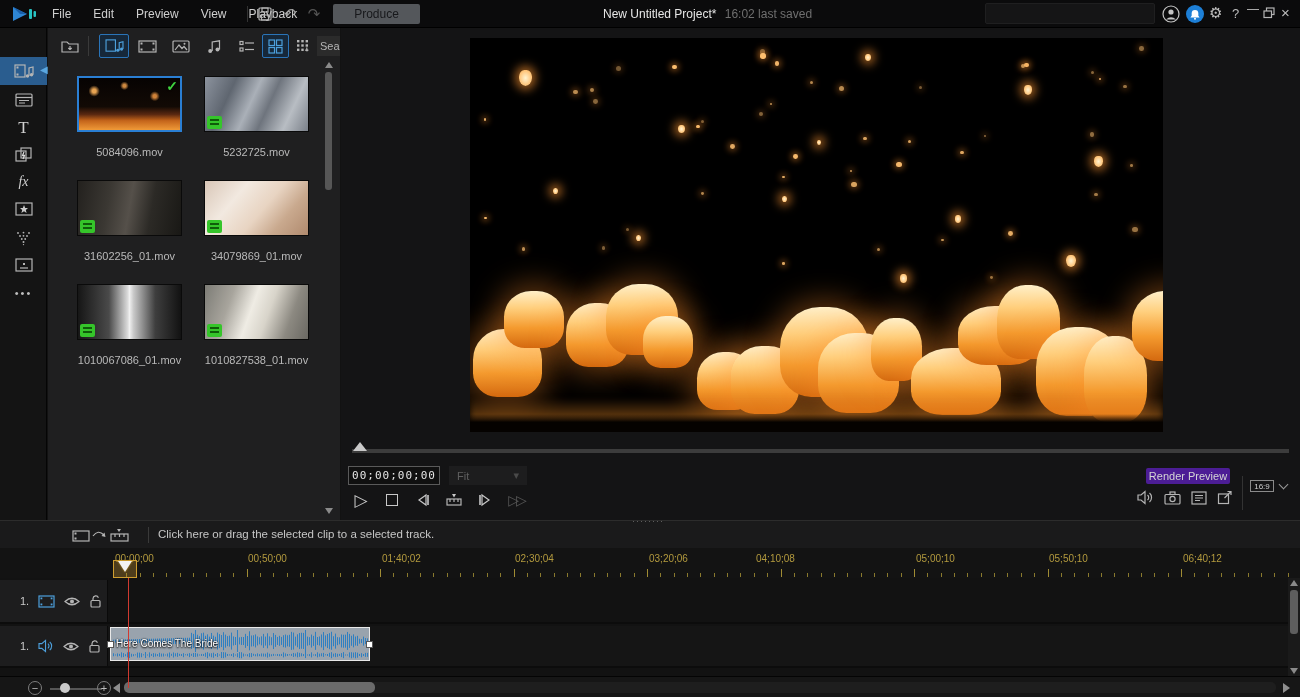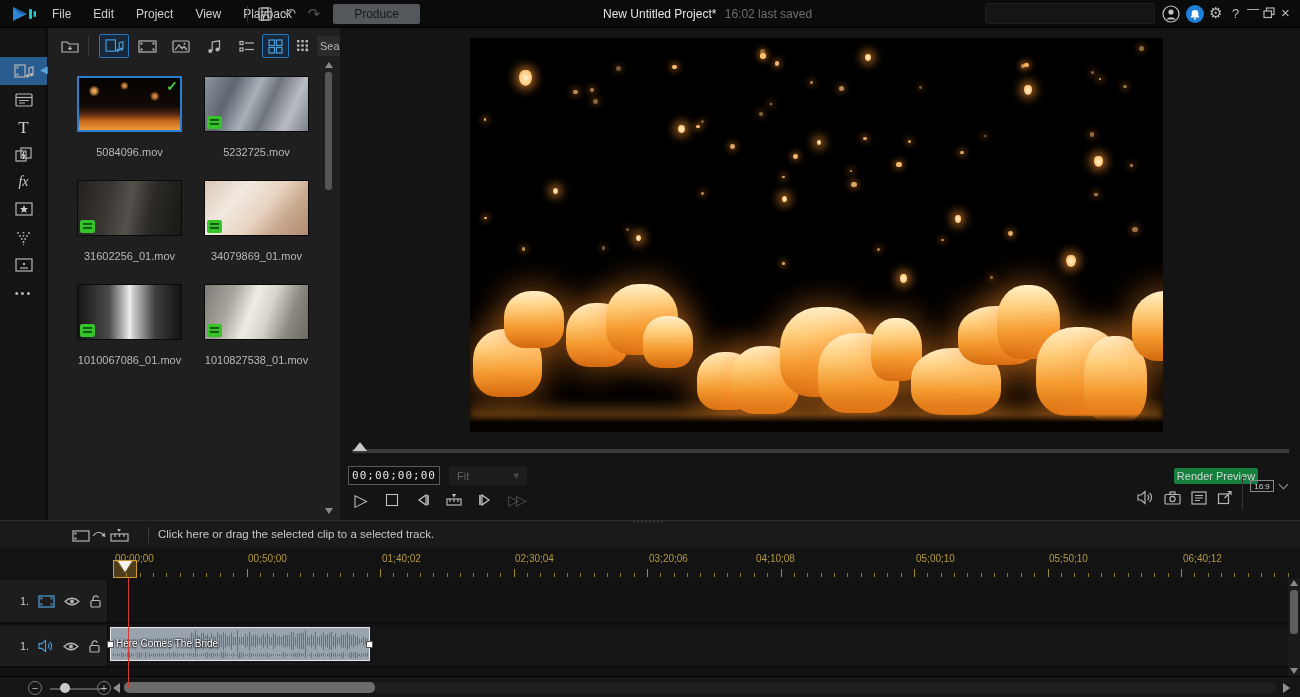--- a/index.html
+++ b/index.html
@@ -76,21 +76,21 @@
   #crowd{position:absolute;left:0;right:0;bottom:0;height:18px;background:linear-gradient(180deg,rgba(6,3,1,0) 0%,#050200 45%);}
   #seekbar{position:absolute;left:11px;top:421px;width:937px;height:4px;background:#3c3c3c;}
   #seek-handle{position:absolute;left:12px;top:414px;width:0;height:0;border-left:7px solid transparent;border-right:7px solid transparent;border-bottom:9px solid #c9c9c9;}
   #timecode{position:absolute;left:7px;top:438px;width:92px;height:19px;border:1px solid #5a5a5a;background:#101010;color:#e5e5e5;font-family:"DejaVu Sans Mono",monospace;font-size:11px;display:flex;align-items:center;justify-content:center;letter-spacing:1px;}
   #fitbox{position:absolute;left:108px;top:438px;width:78px;height:19px;background:#1d1d1e;color:#5f5f5f;font-size:11px;display:flex;align-items:center;padding:0 8px;justify-content:space-between;}
   #transport{position:absolute;left:10px;top:460px;height:24px;display:flex;align-items:center;gap:11px;color:#c8c8c8;}
   .tr-btn{display:flex;align-items:center;justify-content:center;width:20px;height:20px;}
   .play-glyph{font-size:17px;}
   .stop-glyph{width:12px;height:12px;border:1.6px solid #c8c8c8;}
   .ffwd{color:#565656;font-size:14px;letter-spacing:-3px;}
-  #render-btn{position:absolute;left:833px;top:440px;width:84px;height:16px;background:#15803d;border-radius:2px;color:#d5d5d5;font-size:11px;display:flex;align-items:center;justify-content:center;}
+  #render-btn{position:absolute;left:805px;top:440px;width:84px;height:16px;background:#4c1d95;border-radius:2px;color:#d5d5d5;font-size:11px;display:flex;align-items:center;justify-content:center;}
   #pv-icons{position:absolute;left:796px;top:462px;display:flex;gap:10px;align-items:center;}
   #pv-sep{position:absolute;left:901px;top:448px;width:1px;height:34px;background:#333;}
   #aspect{position:absolute;left:909px;top:452px;width:24px;height:12px;border:1px solid #8a8a8a;color:#cfcfcf;font-size:8px;display:flex;align-items:center;justify-content:center;}
   #aspect-chev{position:absolute;left:939px;top:453px;width:7px;height:7px;border-right:1.5px solid #9a9a9a;border-bottom:1.5px solid #9a9a9a;transform:rotate(45deg);}
 
   
   #hintbar{position:absolute;left:0;top:520px;width:1300px;height:28px;background:#1a1a1b;border-top:1px solid #2c2c2c;}
   #handle-dots{position:absolute;left:632px;top:-5px;color:#6a6a6a;font-size:9px;letter-spacing:1px;}
   #hint-ico{position:absolute;left:72px;top:6px;}
   #hint-sep{position:absolute;left:148px;top:6px;width:1px;height:16px;background:#3a3a3a;}
@@ -148,21 +148,21 @@
       <svg width="26" height="18" viewBox="0 0 26 18">
         <polygon points="1,2 15,9 1,16" fill="#2e86d4"></polygon>
         <polygon points="1,2 15,9 8,9" fill="#1a5fa8"></polygon>
         <rect x="17" y="4" width="3" height="10" rx="1" fill="#27c3c3"></rect>
         <rect x="21.5" y="6" width="2.5" height="6" rx="1" fill="#27c3c3"></rect>
       </svg>
     </div>
     <div id="menus">
       <span class="menu">File</span>
       <span class="menu">Edit</span>
-      <span class="menu">Project</span>
+      <span class="menu">Preview</span>
       <span class="menu">View</span>
       <span class="menu">Playback</span>
     </div>
     <div class="tb-sep" style="left:247px"></div>
     <div class="tb-ico" style="left:255px">
       <svg width="16" height="16" viewBox="0 0 16 16">
           <rect class="s" x="2" y="2" width="12" height="12" rx="1"></rect>
           <rect class="s" x="5" y="2" width="6" height="4"></rect>
           <rect class="s" x="4.5" y="9" width="7" height="5"></rect>
         </svg>

